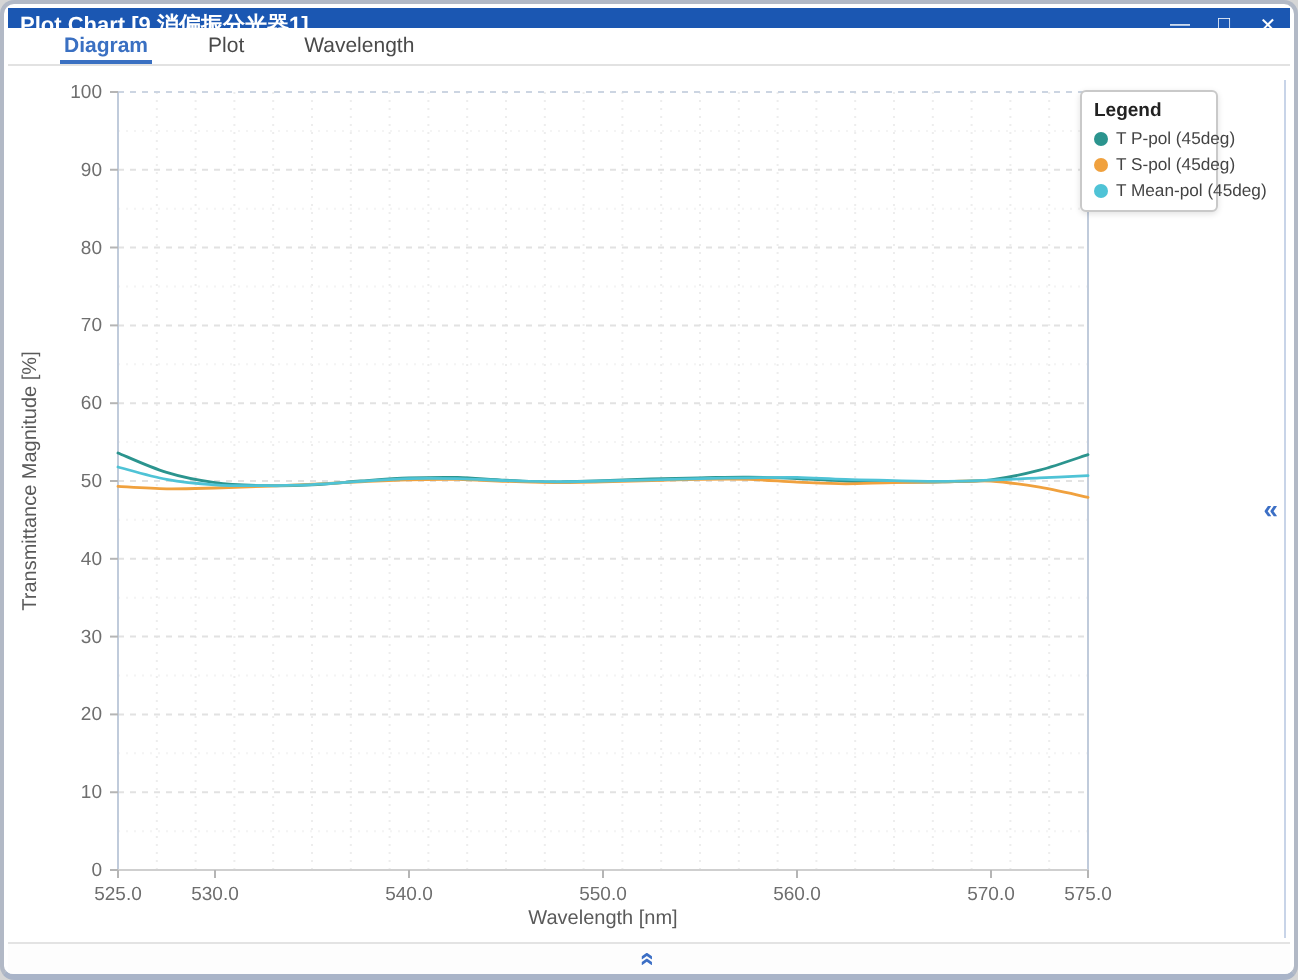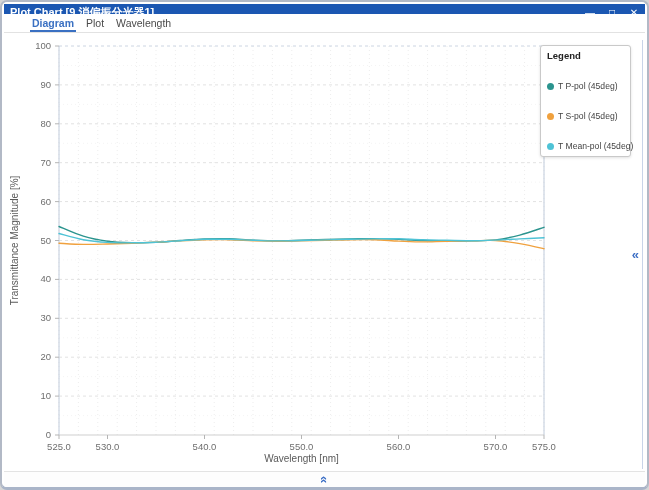--- a/index.html
+++ b/index.html
@@ -6,30 +6,30 @@
   .window{position:relative;width:649px;height:490px;box-sizing:border-box;
     background:#ffffff;border:2px solid #b2b9c6;border-bottom:3px solid #a9b4c8;
     border-radius:7px;overflow:hidden;}
   .titlebar{position:absolute;left:2px;right:2px;top:2px;height:17px;background:#1b57b2;
     display:flex;align-items:center;color:#fff;}
   .title{font-size:11px;font-weight:bold;padding-left:6px;white-space:nowrap;}
   .win-controls{margin-left:auto;display:flex;align-items:center;height:100%;}
   .win-btn{width:22px;height:100%;display:flex;align-items:center;justify-content:center;
     color:#fff;font-size:10px;cursor:pointer;}
   .tabbar{position:absolute;left:2px;right:2px;top:12px;height:19px;display:flex;
-    align-items:flex-end;gap:8px;padding-left:26px;border-bottom:1px solid #e2e2e2;
+    align-items:flex-end;gap:26px;padding-left:26px;border-bottom:1px solid #e2e2e2;
     background:#fff;box-sizing:border-box;}
   .tab{font-size:10.5px;color:#4a4a4a;padding:2px 2px 3px 2px;cursor:pointer;}
   .tab.active{color:#3a70c2;border-bottom:2px solid #3a70c2;padding-bottom:1px;font-weight:bold;}
   .chart-svg{position:absolute;left:0;top:38px;}
-  .legend-box{position:absolute;left:538px;top:43px;width:91px;background:#fff;
+  .legend-box{position:absolute;left:538px;top:43px;width:69px;background:#fff;
     border:1px solid #c9c9c9;border-radius:3px;box-shadow:0 1px 3px rgba(0,0,0,0.12);
     padding:4px 18px 5px 6px;box-sizing:border-box;z-index:5;}
   .legend-title{font-size:9.5px;font-weight:bold;color:#222;margin-bottom:3px;}
-  .legend-item{display:flex;align-items:center;gap:4px;margin-top:20px;}
+  .legend-item{display:flex;align-items:center;gap:4px;margin-top:3px;}
   .legend-swatch{width:7px;height:7px;border-radius:50%;flex:0 0 auto;}
   .legend-label{font-size:8.6px;color:#444;white-space:nowrap;}
   .collapse-right{position:absolute;right:8px;top:246px;color:#3c6fc5;font-size:13px;
     font-weight:bold;cursor:pointer;z-index:6;line-height:1;}
   .right-splitter{position:absolute;right:4px;top:38px;bottom:18px;width:0;
     border-left:1px solid #c8d4e8;}
   .bottom-strip{position:absolute;left:2px;right:2px;bottom:0;height:15px;
     border-top:1px solid #e3e3e3;background:#fdfdfd;display:flex;align-items:center;
     justify-content:center;}
   .collapse-bottom{color:#3c6fc5;font-size:13px;font-weight:bold;cursor:pointer;

